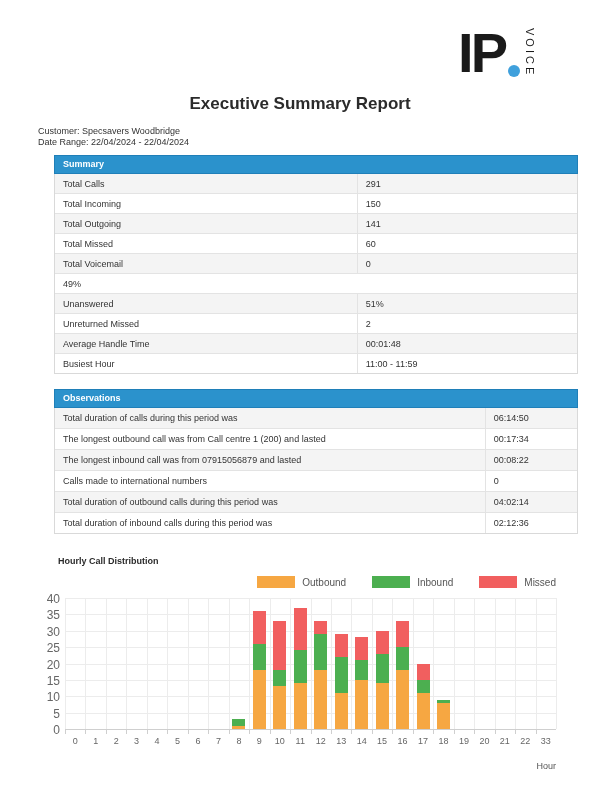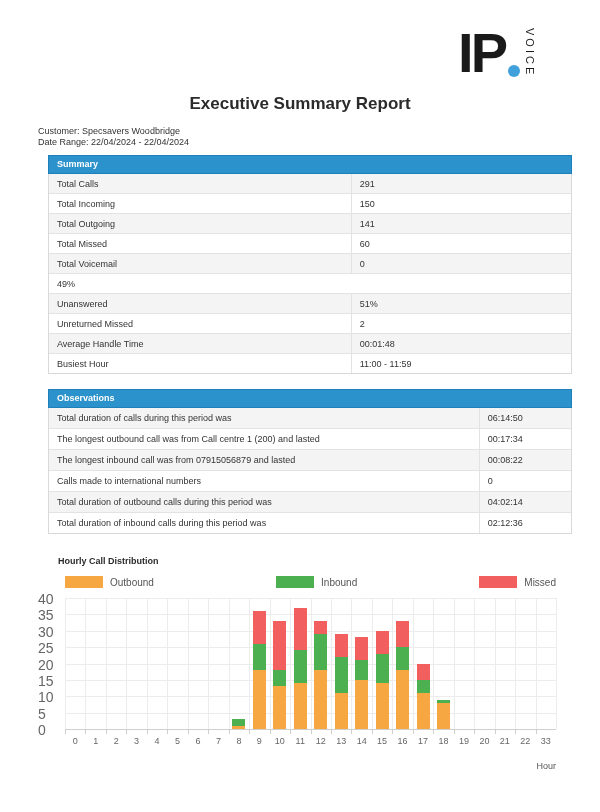--- a/index.html
+++ b/index.html
@@ -15,45 +15,45 @@
   .logo-dot{width:12px;height:12px;border-radius:50%;margin:0 0 9px 3px;}
   .logo-voice{writing-mode:vertical-rl;font-size:11px;letter-spacing:3px;color:#1a1a1a;
               margin-left:4px;margin-top:8px;font-weight:500;}
 
   
   .report-title{position:absolute;top:94px;left:0;width:600px;text-align:center;
                 font-size:17px;font-weight:bold;color:#2b2b2b;}
   .meta{position:absolute;top:126px;left:38px;font-size:9px;line-height:11px;color:#333;}
 
   
-  .tbl{position:absolute;left:48px;width:522px;border:1px solid #d9d9d9;background:#fff;}
+  .tbl{position:absolute;left:54px;width:522px;border:1px solid #d9d9d9;background:#fff;}
   .tbl-header{background:#2b92cc;border:1px solid #1f7fb8;margin:-1px -1px 0 -1px;
               color:#fff;font-weight:bold;font-size:9px;padding:4px 8px;height:9px;line-height:9px;}
   .trow{display:flex;align-items:stretch;border-bottom:1px solid #e3e3e3;font-size:9px;}
   .trow:last-child{border-bottom:none;}
   .trow:nth-child(even){background:#f4f4f4;}
   .tlabel{display:flex;align-items:center;padding-left:8px;border-right:1px solid #e3e3e3;box-sizing:border-box;}
   .tval{display:flex;align-items:center;padding-left:8px;flex:1;}
   .summary-tbl .trow{height:19px;}
   .summary-tbl .tlabel{flex:0 0 58%;}
   .obs-tbl .trow{height:20px;}
   .obs-tbl .tlabel{flex:0 0 82.5%;}
 
   
   .chart{position:absolute;left:38px;top:556px;width:524px;height:230px;}
   .chart-title{font-size:9px;font-weight:bold;color:#2b2b2b;padding-left:20px;}
-  .legend{position:absolute;top:20px;left:27px;width:491px;display:flex;justify-content:space-between;gap:14px;}
+  .legend{position:absolute;top:20px;left:27px;width:491px;display:flex;justify-content:flex-end;gap:26px;}
   .legend-item{display:flex;align-items:center;gap:7px;}
   .legend-swatch{width:38px;height:12px;}
   .legend-label{font-size:10px;color:#555;}
   .plot{position:absolute;left:27px;top:42px;width:491px;height:131px;border-bottom:1px solid #cfcfcf;}
   .grid-h{position:absolute;left:0;width:100%;height:1px;background:#ececec;}
   .grid-v{position:absolute;top:0;height:100%;width:1px;background:#ececec;}
   .bar-seg{position:absolute;}
-  .ylab{position:absolute;width:22px;font-size:14px;color:#666;line-height:10px;}
+  .ylab{position:absolute;width:22px;text-align:right;font-size:12px;color:#666;line-height:10px;}
   .xlab{position:absolute;text-align:center;font-size:9px;color:#666;width:20px;}
   .xtick{position:absolute;width:1px;height:4px;background:#cfcfcf;}
   .axis-title{position:absolute;left:27px;width:491px;text-align:right;font-size:9px;color:#555;top:205px;}
 </style>
 </head>
 <body>
 
 <div class="page">
 
   <div class="logo-wrap">

